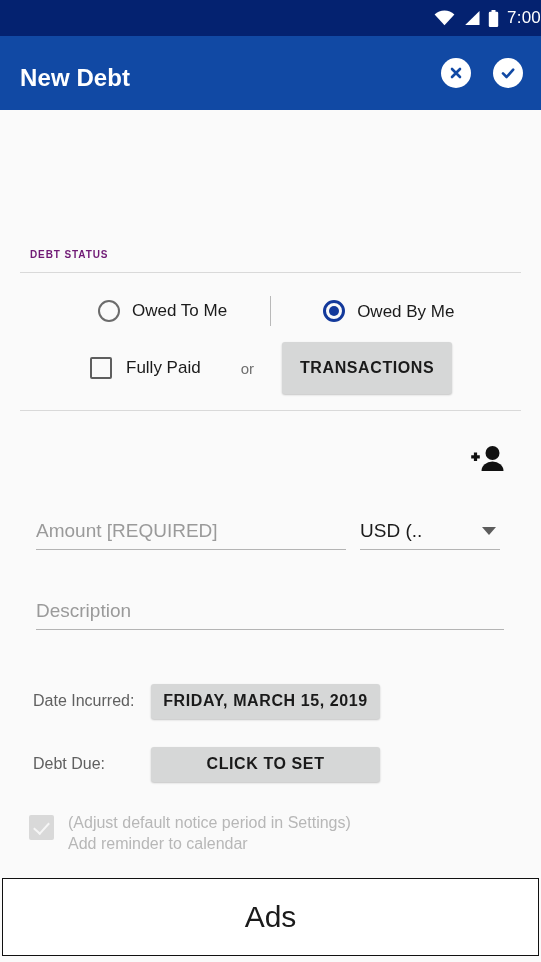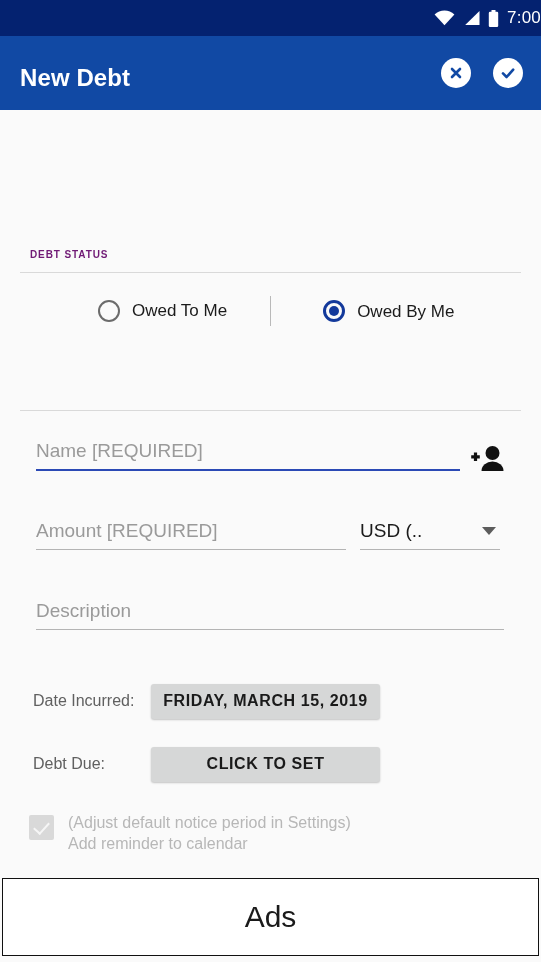--- a/index.html
+++ b/index.html
@@ -416,28 +416,29 @@
         <span class="radio"></span>
         <span class="radio-label">Owed To Me</span>
       </div>
       <div class="radio-item right">
         <span class="radio checked"></span>
         <span class="radio-label">Owed By Me</span>
       </div>
     </div>
     <div class="vdivider"></div>
 
+    <div class="paid-row">
+      <span class="checkbox"></span>
+      <span class="paid-label">Fully Paid</span>
+      <span class="or-text">or</span>
+      <button class="btn-grey btn-transactions">TRANSACTIONS</button>
+    </div>
 
     <div class="divider divider-bottom"></div>
 
-    <div class="field field-name">
-      <div class="wrap underline-active">
-        <input class="field-input" type="text" placeholder="Name [REQUIRED]" style="">
-      </div>
-    </div>
     <button class="person-add-btn">
       <svg width="34" height="28" viewBox="0 0 34 28" aria-hidden="true">
         <path d="M4.5 7.5 L4.5 16 M0.2 11.8 L8.8 11.8" stroke="#111111" stroke-width="3.2" stroke-linecap="butt"></path>
         <circle cx="21.5" cy="8" r="7" fill="#111111"></circle>
         <path d="M10.5 26 A11 9.5 0 0 1 32.5 26 Z" fill="#111111"></path>
       </svg>
     </button>
 
     <div class="field field-amount">
       <div class="wrap underline-inactive">

